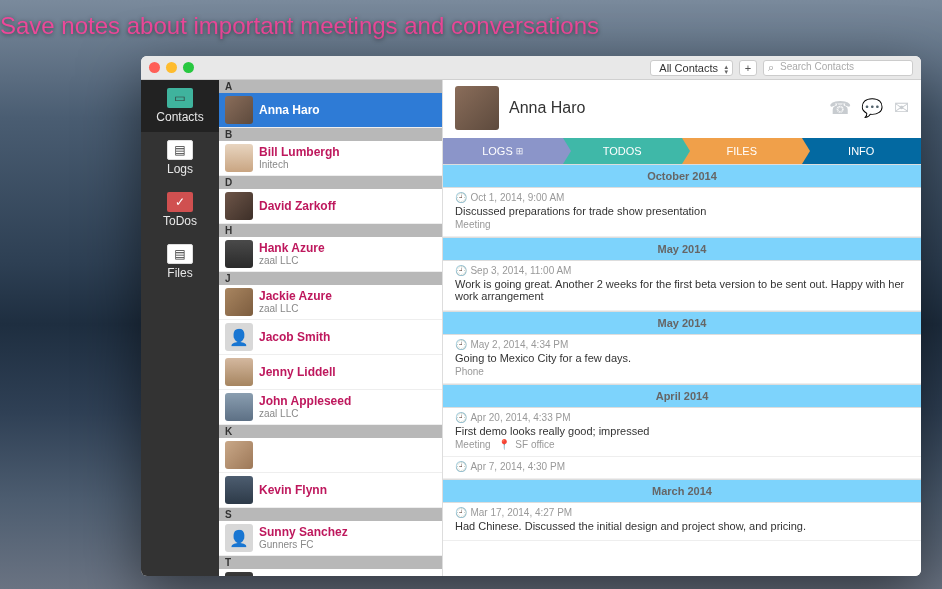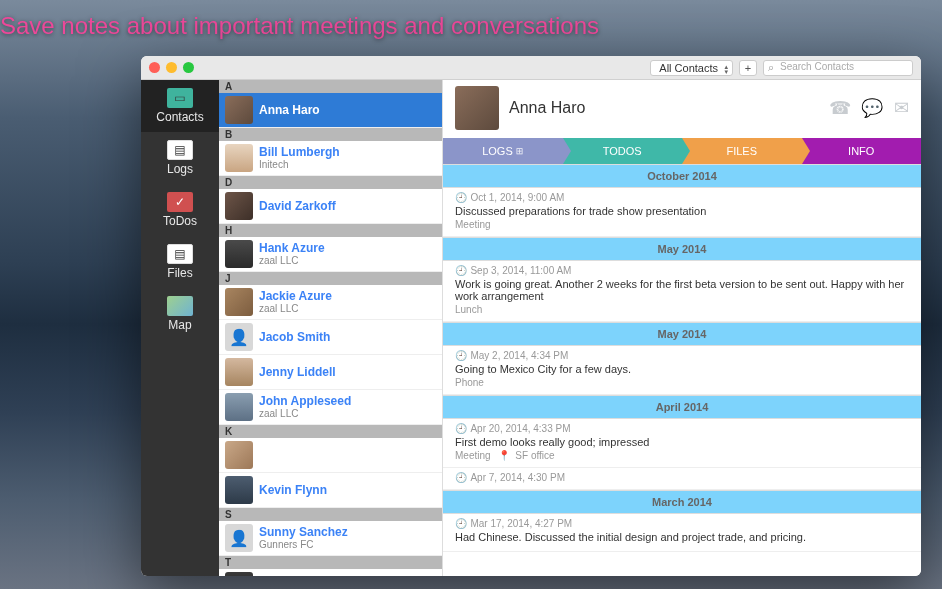--- a/index.html
+++ b/index.html
@@ -33,36 +33,36 @@
 .av-B{background:linear-gradient(180deg,#e8d5c0,#c9a582)}
 .av-D{background:linear-gradient(135deg,#6d5548,#3d2f28)}
 .av-H{background:linear-gradient(180deg,#4a4a4a,#2a2a2a)}
 .av-Ja{background:linear-gradient(135deg,#a88560,#7d5d3f)}
 .av-Je{background:linear-gradient(180deg,#d4b89f,#a68560)}
 .av-Jo{background:linear-gradient(180deg,#8a9eb0,#5d7085)}
 .av-Ka{background:linear-gradient(135deg,#c9a888,#9d7858)}
 .av-Ke{background:linear-gradient(180deg,#4d5d70,#2d3a48)}
 .av-T{background:linear-gradient(180deg,#3a3a3a,#1a1a1a)}
 .cinfo{display:flex;flex-direction:column;line-height:1.2}
-.cname{font-size:12px;font-weight:700;color:#3b82f6}
+.cname{font-size:12px;font-weight:700;color:#be185d}
 .csub{font-size:10px;color:#888}
 .detail{flex:1;background:#fff;display:flex;flex-direction:column;overflow:hidden}
 .dhead{display:flex;align-items:center;padding:6px 12px 8px;gap:10px}
 .dhead .bigav{width:44px;height:44px;border-radius:3px;background:linear-gradient(135deg,#8a6d5a,#5d4a3d)}
 .dtitle{font-size:16px;color:#333;flex:1}
 .comm{display:flex;gap:10px;color:#c8ccd0;font-size:18px}
 .comm span{cursor:pointer}
 .tabs{display:flex;height:26px}
 .tab{flex:1;display:flex;align-items:center;justify-content:center;font-size:11px;color:#fff;position:relative}
 .tab:not(:last-child)::after{content:"";position:absolute;right:-8px;top:0;width:0;height:0;border-top:13px solid transparent;border-bottom:13px solid transparent;z-index:1}
 .tab.logs{background:#8b95c9}.tab.logs::after{border-left:8px solid #8b95c9}
 .tab.todos{background:#3fb8a8}.tab.todos::after{border-left:8px solid #3fb8a8}
 .tab.files{background:#f0a04a}.tab.files::after{border-left:8px solid #f0a04a}
 .tab.fields{background:#ed7850}.tab.fields::after{border-left:8px solid #ed7850}
-.tab.info{background:#a21caf}
+.tab.info{background:#0369a1}
 .tab .plus{font-size:9px;margin-left:3px;opacity:.85}
 .loglist{flex:1;overflow-y:auto}
 .month{background:#7dd3fc;text-align:center;font-size:11px;font-weight:700;color:#666;padding:5px 0;border-top:1px solid #ddd;border-bottom:1px solid #ddd}
 .entry{padding:4px 12px 6px;border-bottom:1px solid #eee}
 .etime{font-size:10px;color:#999;display:flex;align-items:center;gap:3px}
 .etext{font-size:11px;color:#333;margin:2px 0}
 .etag{font-size:10px;color:#999}
 .etag .pin{color:#aaa;margin:0 2px}
 ::-webkit-scrollbar{width:0}
 </style>
@@ -93,24 +93,20 @@
           <div class="sb-label">Logs</div>
         </div>
         <div class="sb-item">
           <div class="sb-ico red">✓</div>
           <div class="sb-label">ToDos</div>
         </div>
         <div class="sb-item">
           <div class="sb-ico white">▤</div>
           <div class="sb-label">Files</div>
         </div>
-        <div class="sb-item">
-          <div class="sb-ico map"></div>
-          <div class="sb-label">Map</div>
-        </div>
       </div>
     <div class="contactlist" id="clist">
         <div class="sect-hdr">A</div>
         <div class="contact selected">
           <div class="avatar av-A"></div>
           <div class="cinfo">
             <div class="cname">Anna Haro</div>
           </div>
         </div>
         <div class="sect-hdr">B</div>
@@ -209,38 +205,37 @@
           <div class="month">October 2014</div>
           <div class="entry">
             <div class="etime"><span>🕘</span> Oct 1, 2014, 9:00 AM</div>
             <div class="etext">Discussed preparations for trade show presentation</div>
             <div class="etag">Meeting</div>
           </div>
           <div class="month">May 2014</div>
           <div class="entry">
             <div class="etime"><span>🕘</span> Sep 3, 2014, 11:00 AM</div>
             <div class="etext">Work is going great. Another 2 weeks for the first beta version to be sent out. Happy with her work arrangement</div>
-            <div class="etag">Lunch</div>
           </div>
           <div class="month">May 2014</div>
           <div class="entry">
             <div class="etime"><span>🕘</span> May 2, 2014, 4:34 PM</div>
             <div class="etext">Going to Mexico City for a few days.</div>
             <div class="etag">Phone</div>
           </div>
           <div class="month">April 2014</div>
           <div class="entry">
             <div class="etime"><span>🕘</span> Apr 20, 2014, 4:33 PM</div>
             <div class="etext">First demo looks really good; impressed</div>
             <div class="etag">Meeting &nbsp;<span class="pin">📍</span> SF office</div>
           </div>
           <div class="entry">
             <div class="etime"><span>🕘</span> Apr 7, 2014, 4:30 PM</div>
           </div>
           <div class="month">March 2014</div>
           <div class="entry">
             <div class="etime"><span>🕘</span> Mar 17, 2014, 4:27 PM</div>
-            <div class="etext">Had Chinese. Discussed the initial design and project trade, and pricing.</div>
+            <div class="etext">Had Chinese. Discussed the initial design and project show, and pricing.</div>
           </div>
         </div>
     </div>
   </div>
 </div>
 
 </body></html>

